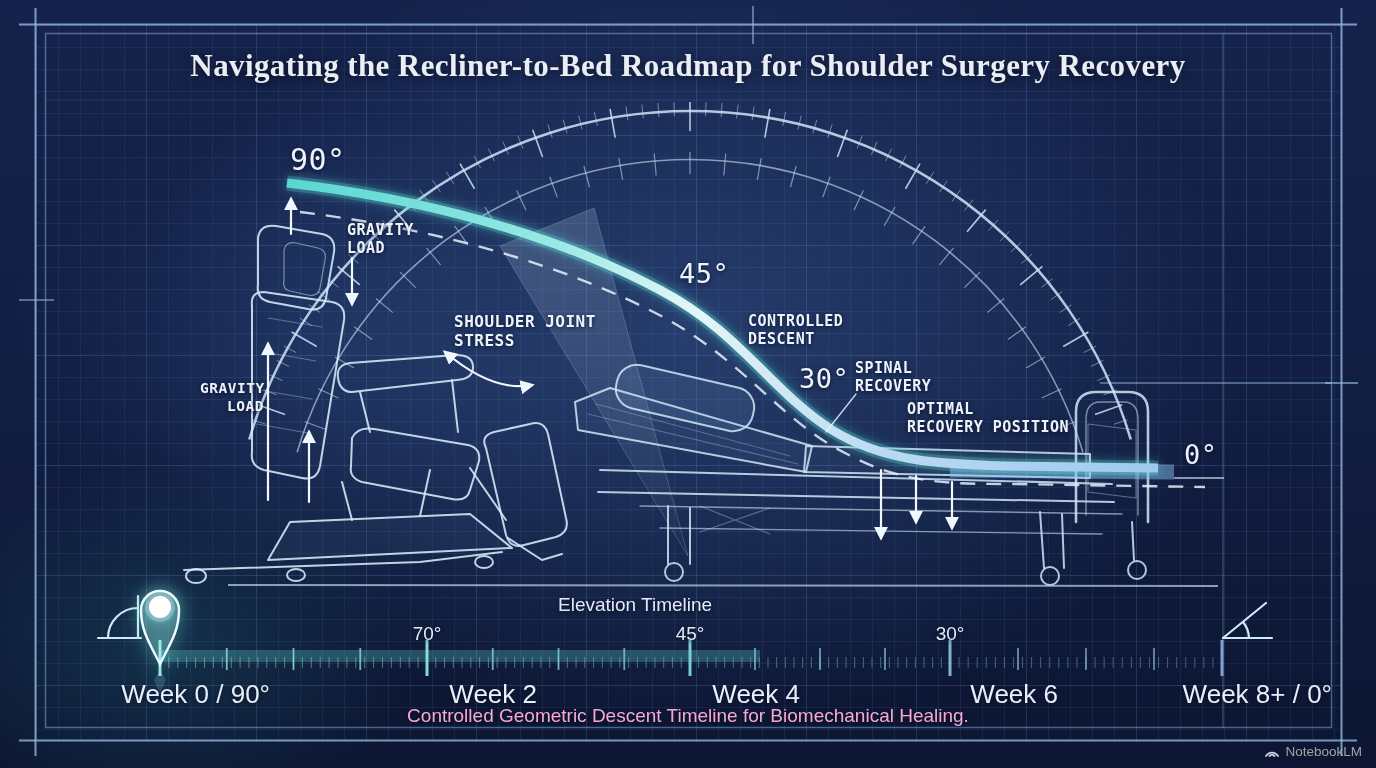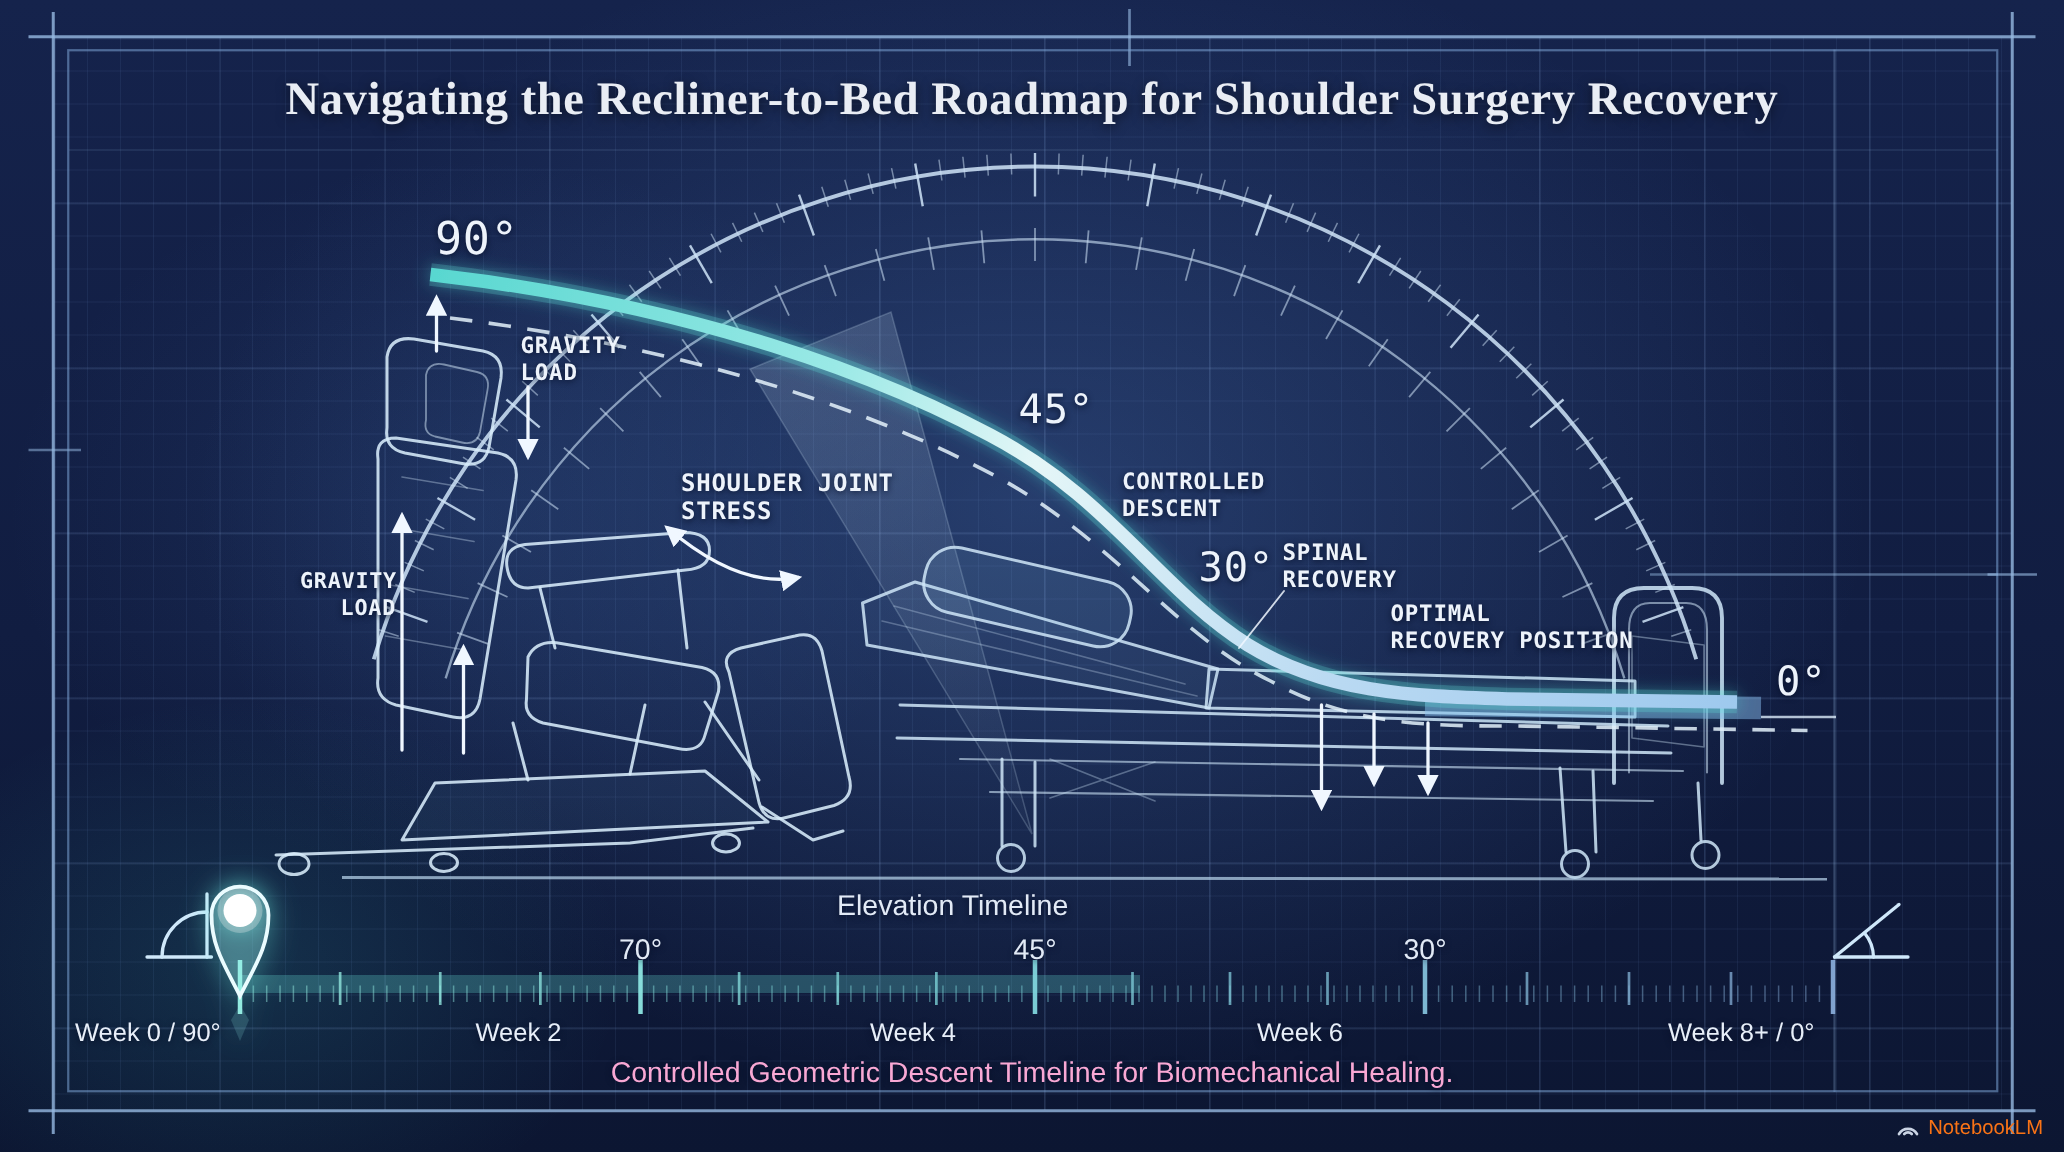--- a/index.html
+++ b/index.html
@@ -24,24 +24,24 @@
        text-shadow:0 1px 4px rgba(6,14,38,.85);letter-spacing:.5px;}
   .deg{font-size:27px;font-weight:400;}
   .small{font-size:15px;line-height:18px;font-weight:700;}
   .title{position:absolute;left:0;right:0;top:48px;text-align:center;
      font-family:"Liberation Serif",serif;font-weight:700;font-size:31px;
      color:#e9edf4;letter-spacing:.4px;text-shadow:0 2px 8px rgba(0,0,0,.55);}
   .sans{position:absolute;font-family:"Liberation Sans",sans-serif;
      color:#e2eaf6;text-shadow:0 1px 4px rgba(6,14,38,.8);}
   .tl-title{left:558px;width:260px;top:594px;font-size:19px;}
   .tl-angle{top:623px;width:120px;text-align:center;font-size:19px;}
-  .tl-week{top:679px;width:220px;text-align:left;font-size:17px;color:#e8eff9;}
+  .tl-week{top:679px;width:220px;text-align:right;font-size:26px;color:#e8eff9;}
   .caption{left:0;right:0;top:705px;text-align:center;font-size:19px;color:#f9a8d4;}
   .brand{position:absolute;right:14px;top:744px;display:flex;align-items:center;gap:5px;
-     font-family:"Liberation Sans",sans-serif;font-size:13.5px;color:#f97316;}
+     font-family:"Liberation Sans",sans-serif;font-size:13.5px;color:#a3a3a3;}
 </style>
 </head>
 <body>
 
 <div id="stage">
   <div class="bg"></div>
   <div class="grid"></div>
 
   <svg id="scene" width="1376" height="768" viewBox="0 0 1376 768">
     <defs>
@@ -430,21 +430,21 @@
   <div class="lbl small" style="left:200px;top:379px;width:64px;text-align:right;font-size:14.5px;">GRAVITY
 LOAD</div>
   <div class="lbl small" style="left:454px;top:312px;font-size:16px;line-height:19px;">SHOULDER JOINT
 STRESS</div>
   <div class="lbl deg" style="left:679px;top:258px;">45°</div>
   <div class="lbl small" style="left:748px;top:312px;">CONTROLLED
 DESCENT</div>
   <div class="lbl deg" style="left:799px;top:363px;">30°</div>
   <div class="lbl small" style="left:855px;top:359px;">SPINAL
 RECOVERY</div>
-  <div class="lbl small" style="left:907px;top:400px;margin-left:20px;">OPTIMAL
+  <div class="lbl small" style="left:907px;top:400px;">OPTIMAL
 RECOVERY POSITION</div>
   <div class="lbl deg" style="left:1184px;top:439px;">0°</div>
 
   <div class="sans tl-title">Elevation Timeline</div>
   <div class="sans tl-angle" style="left:367px;">70°</div>
   <div class="sans tl-angle" style="left:630px;">45°</div>
   <div class="sans tl-angle" style="left:890px;">30°</div>
   <div class="sans tl-week" style="left:50px;">Week 0 / 90°</div>
   <div class="sans tl-week" style="left:317px;">Week 2</div>
   <div class="sans tl-week" style="left:580px;">Week 4</div>

